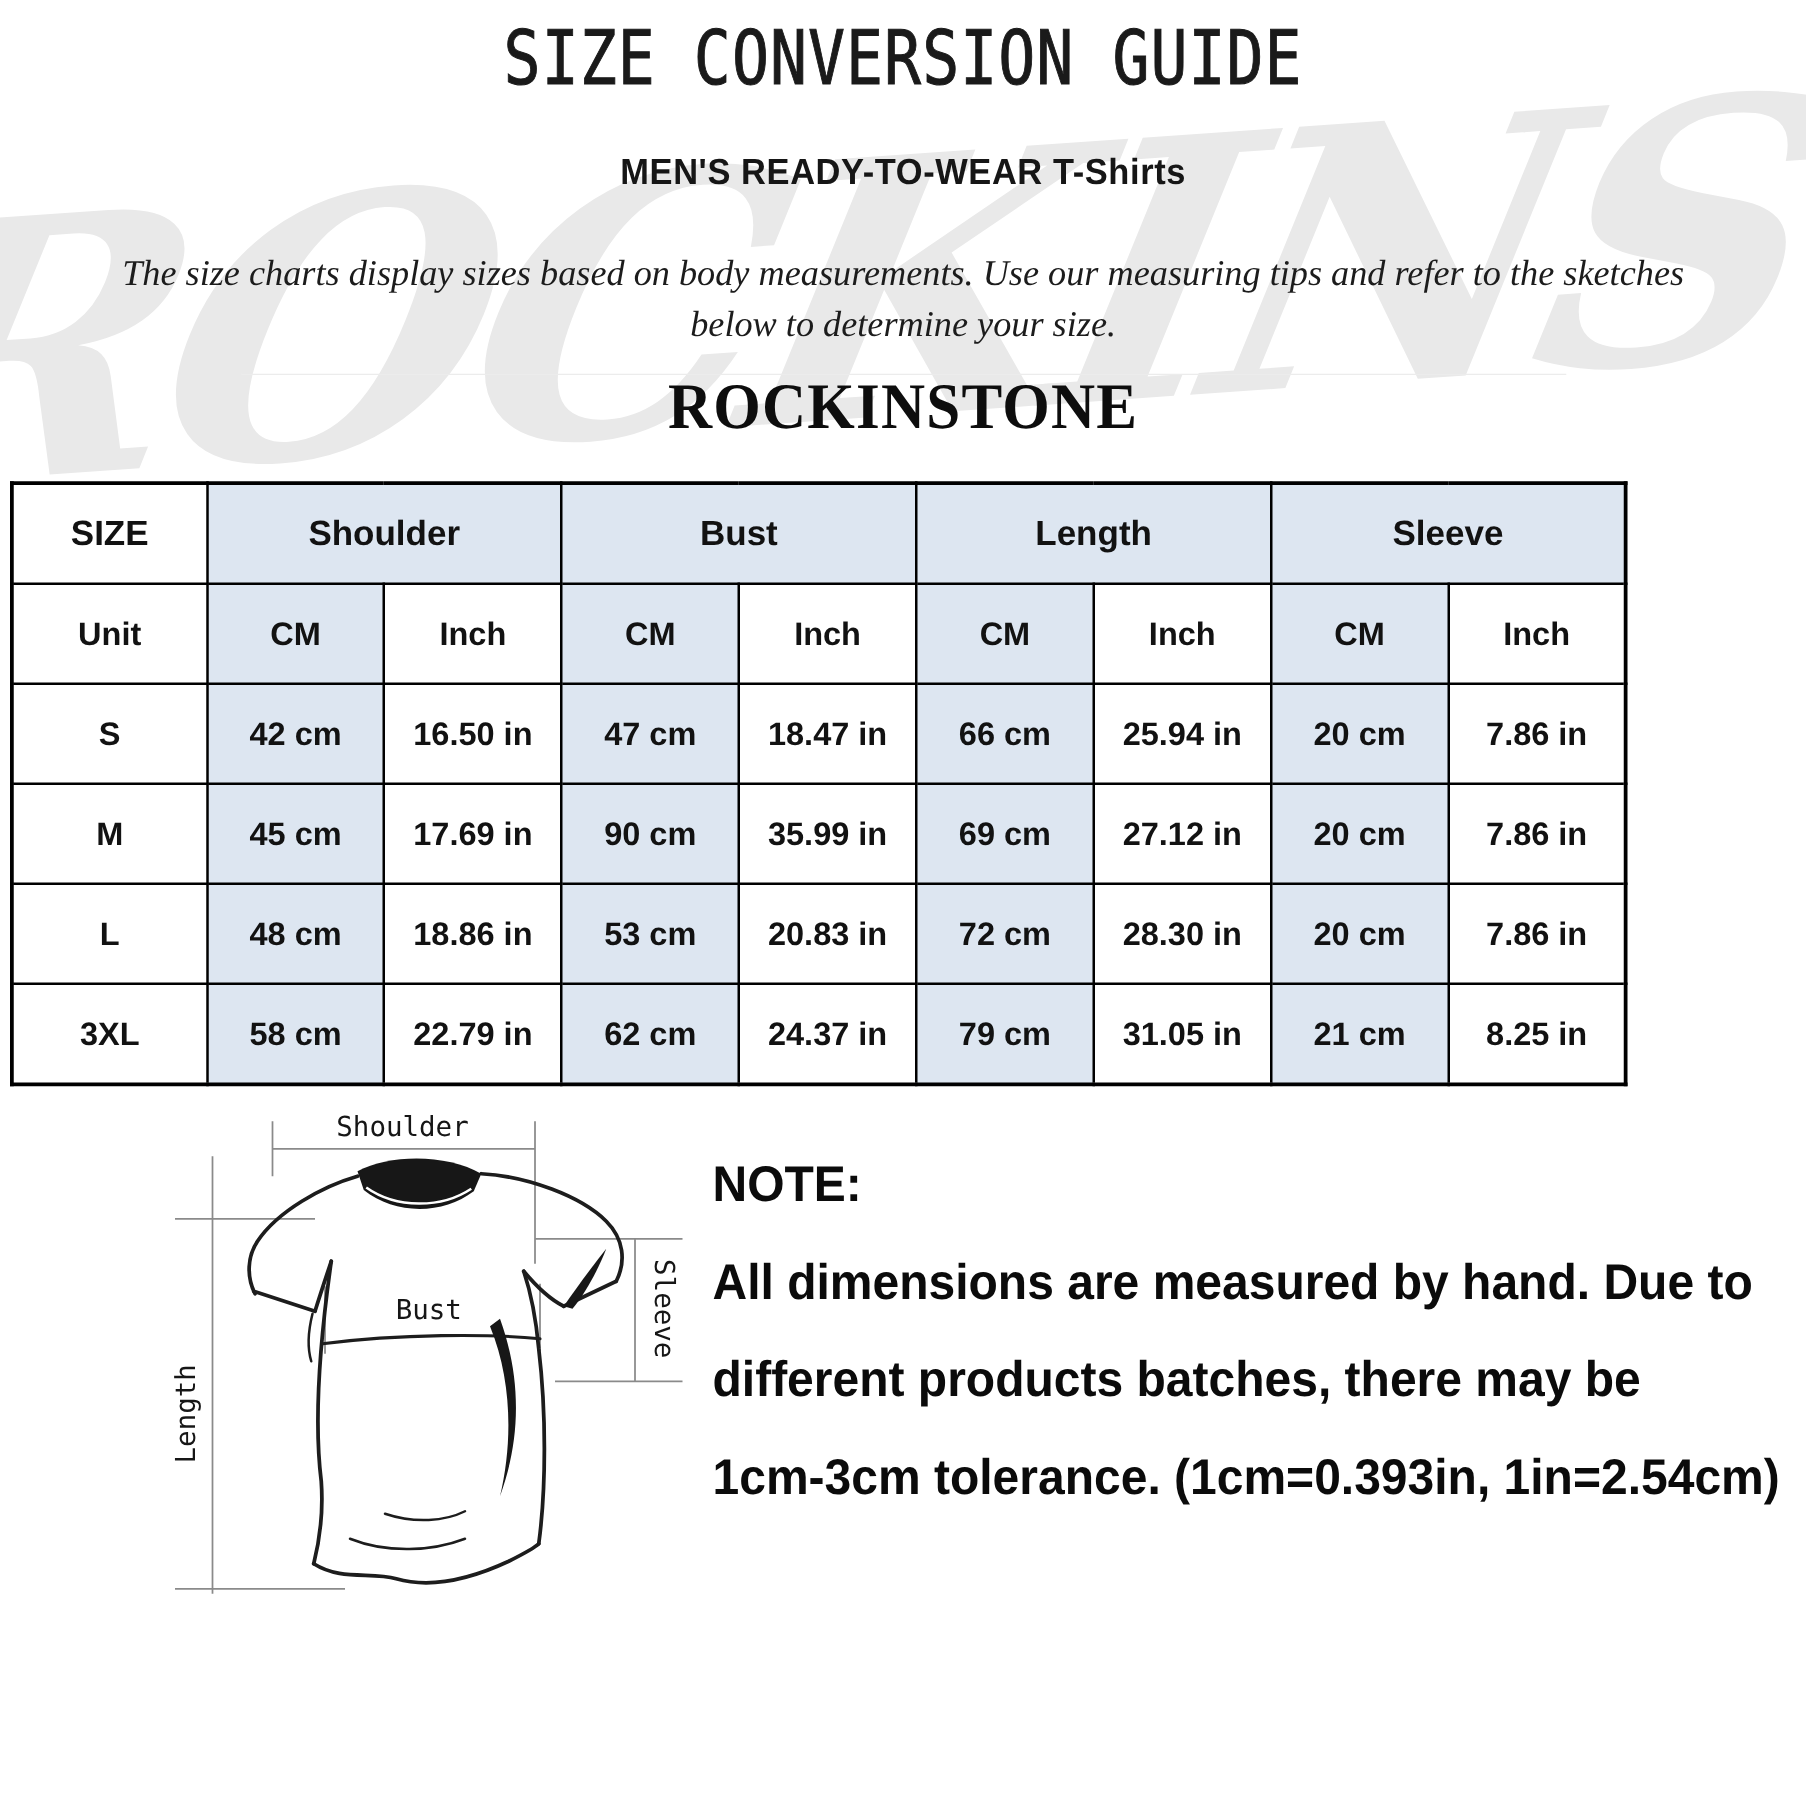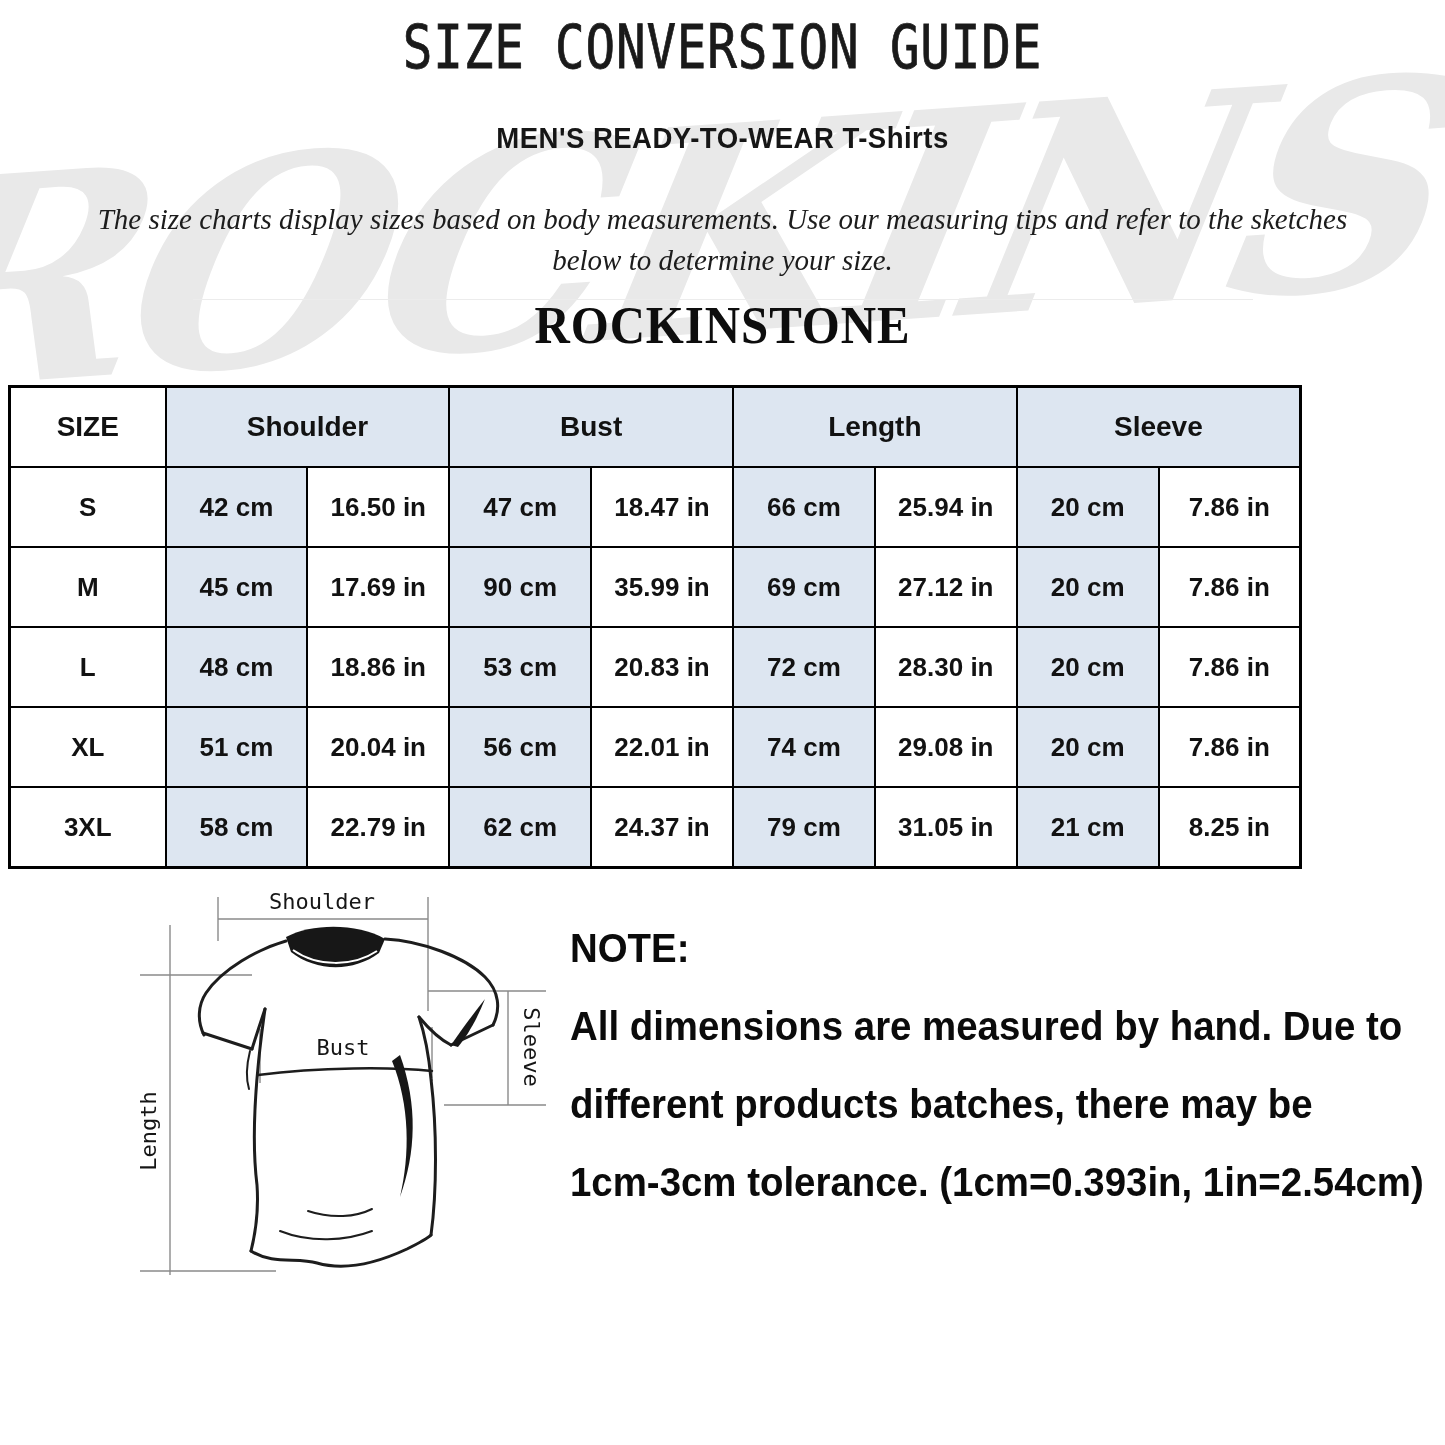--- a/index.html
+++ b/index.html
@@ -176,20 +176,31 @@
     </colgroup>
     <tbody>
         <tr>
           <th class="grouphead">SIZE</th>
           <th class="grouphead blue" colspan="2">Shoulder</th>
           <th class="grouphead blue" colspan="2">Bust</th>
           <th class="grouphead blue" colspan="2">Length</th>
           <th class="grouphead blue" colspan="2">Sleeve</th>
         </tr>
         <tr>
+          <th>Unit</th>
+          <th class="blue">CM</th>
+          <th>Inch</th>
+          <th class="blue">CM</th>
+          <th>Inch</th>
+          <th class="blue">CM</th>
+          <th>Inch</th>
+          <th class="blue">CM</th>
+          <th>Inch</th>
+        </tr>
+        <tr>
           <td>S</td>
           <td class="blue">42 cm</td>
           <td>16.50 in</td>
           <td class="blue">47 cm</td>
           <td>18.47 in</td>
           <td class="blue">66 cm</td>
           <td>25.94 in</td>
           <td class="blue">20 cm</td>
           <td>7.86 in</td>
         </tr>
@@ -205,31 +216,20 @@
           <td>7.86 in</td>
         </tr>
         <tr>
           <td>L</td>
           <td class="blue">48 cm</td>
           <td>18.86 in</td>
           <td class="blue">53 cm</td>
           <td>20.83 in</td>
           <td class="blue">72 cm</td>
           <td>28.30 in</td>
-          <td class="blue">20 cm</td>
-          <td>7.86 in</td>
-        </tr>
-        <tr>
-          <td>XL</td>
-          <td class="blue">51 cm</td>
-          <td>20.04 in</td>
-          <td class="blue">56 cm</td>
-          <td>22.01 in</td>
-          <td class="blue">74 cm</td>
-          <td>29.08 in</td>
           <td class="blue">20 cm</td>
           <td>7.86 in</td>
         </tr>
         <tr>
           <td>3XL</td>
           <td class="blue">58 cm</td>
           <td>22.79 in</td>
           <td class="blue">62 cm</td>
           <td>24.37 in</td>
           <td class="blue">79 cm</td>

